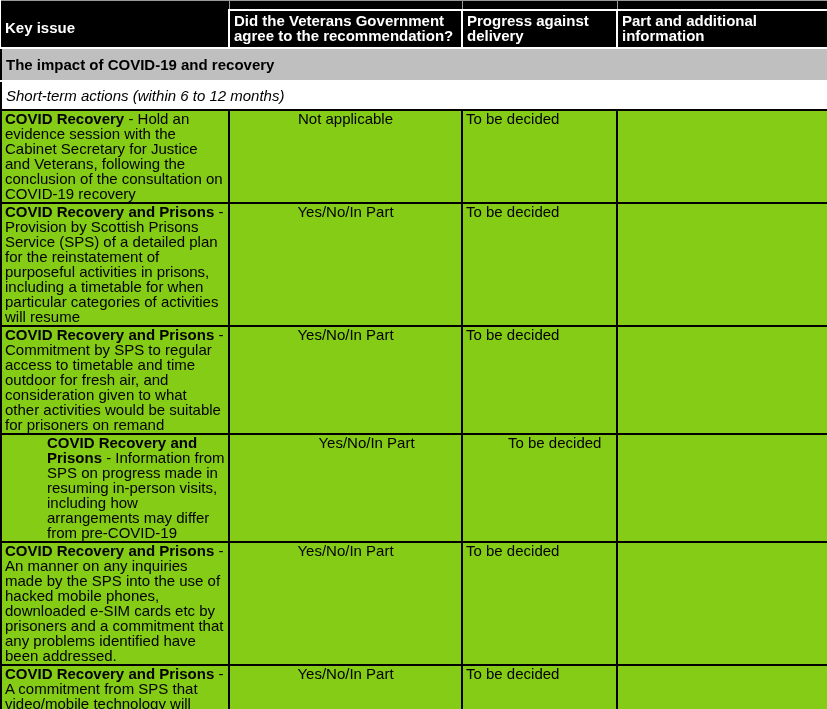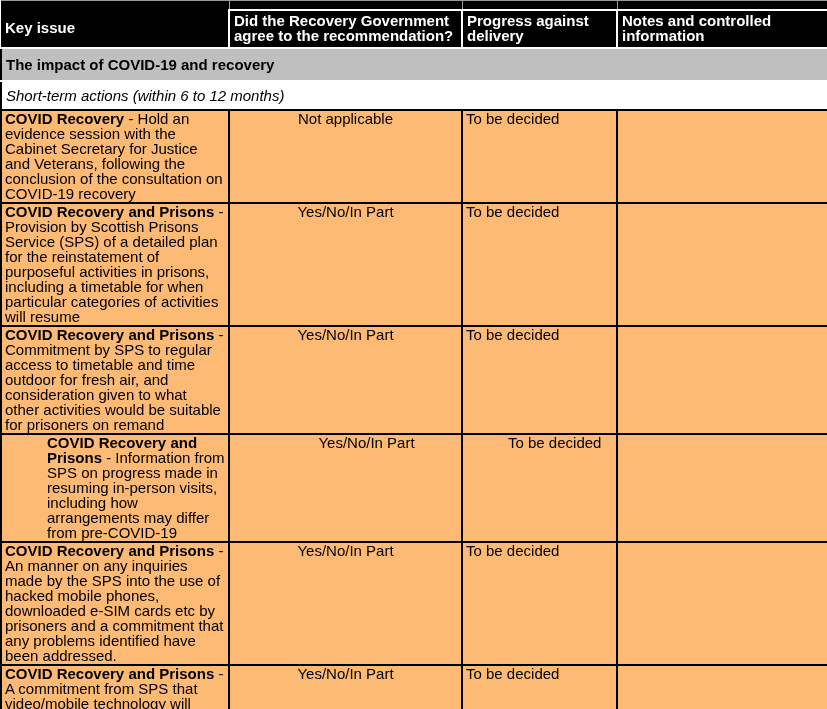--- a/index.html
+++ b/index.html
@@ -64,21 +64,21 @@
     padding: 2px 4px;
     height: 29px;
     border-bottom: 2px solid #000000;
     border-left: 2px solid #000000;
     border-right: 1px solid #000000;
   }
   
   tr.data-row td {
     border: 2px solid #000000;
     vertical-align: top;
-    background: #fdba74;
+    background: #84cc16;
     padding: 0px 3px 1px 3px;
   }
   tr.data-row td:last-child { border-right: 1px solid #000000; }
   td.cell-key { text-align: left; }
   td.cell-key .lead { font-weight: bold; }
   td.cell-agree {
     text-align: center;
     vertical-align: middle;
   }
   td.cell-progress {
@@ -109,23 +109,23 @@
     </colgroup>
     <tbody>
       <tr class="spacer-row">
         <td></td>
         <td class="wline"></td>
         <td class="wline"></td>
         <td class="wline"></td>
       </tr>
       <tr class="header-row">
         <th>Key issue</th>
-        <th>Did the Recovery Government agree to the recommendation?</th>
+        <th>Did the Veterans Government agree to the recommendation?</th>
         <th>Progress against delivery</th>
-        <th>Notes and controlled information</th>
+        <th>Part and additional information</th>
       </tr>
       <tr class="section-row">
         <td colspan="4">The impact of COVID-19 and recovery</td>
       </tr>
       <tr class="subsection-row">
         <td colspan="4">Short-term actions (within 6 to 12 months)</td>
       </tr>
 
     <tr class="data-row r0">
     <td class="cell-key">

